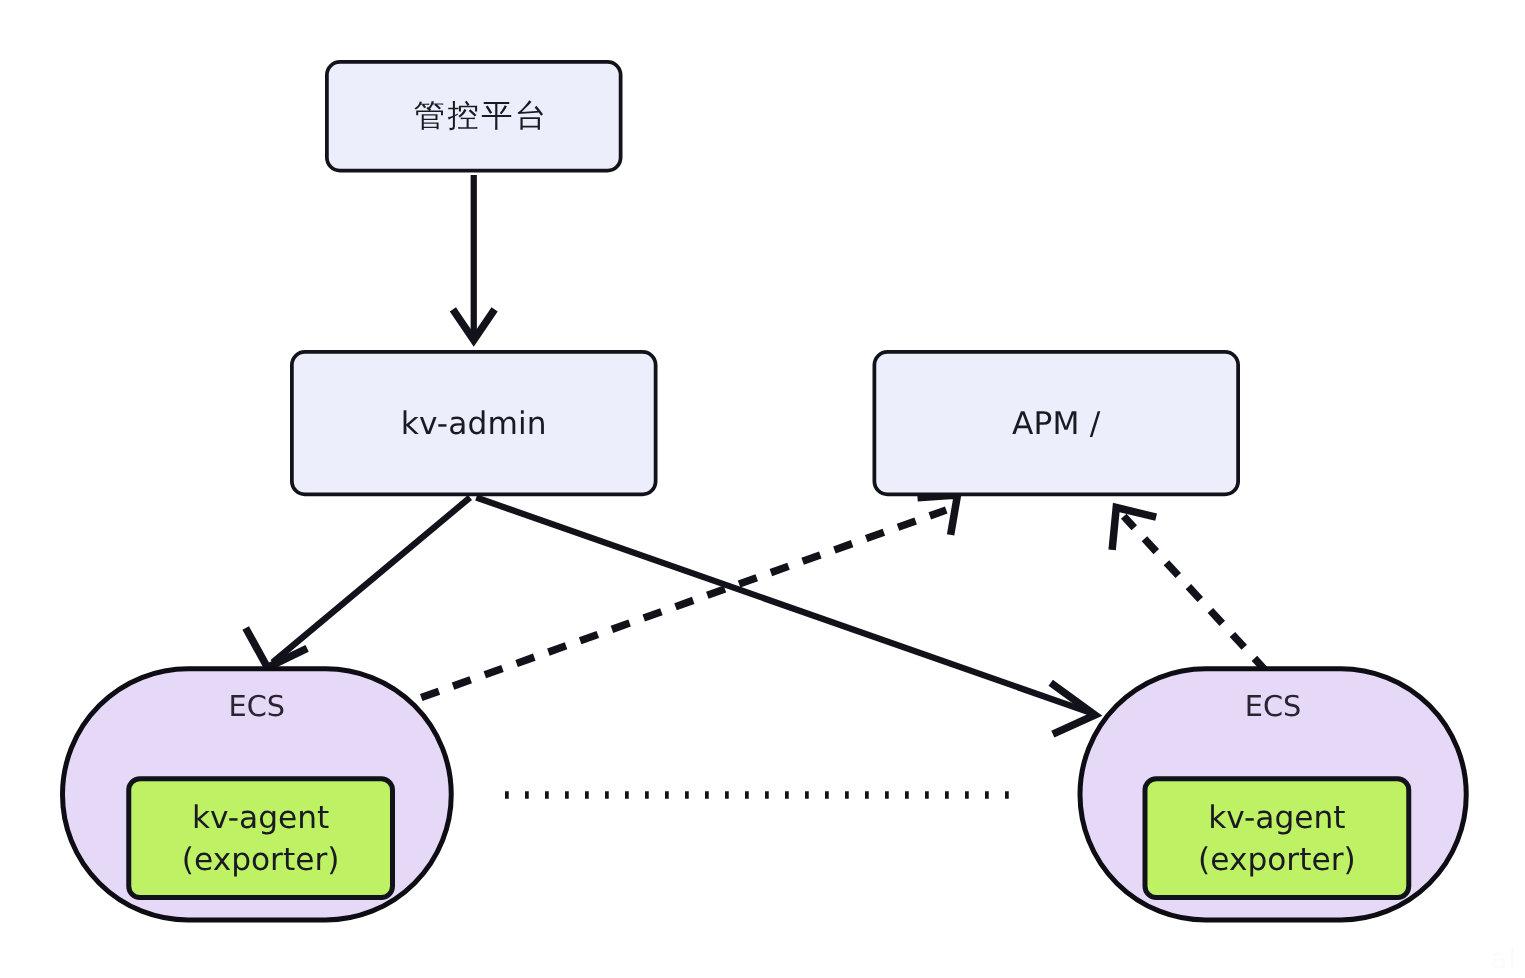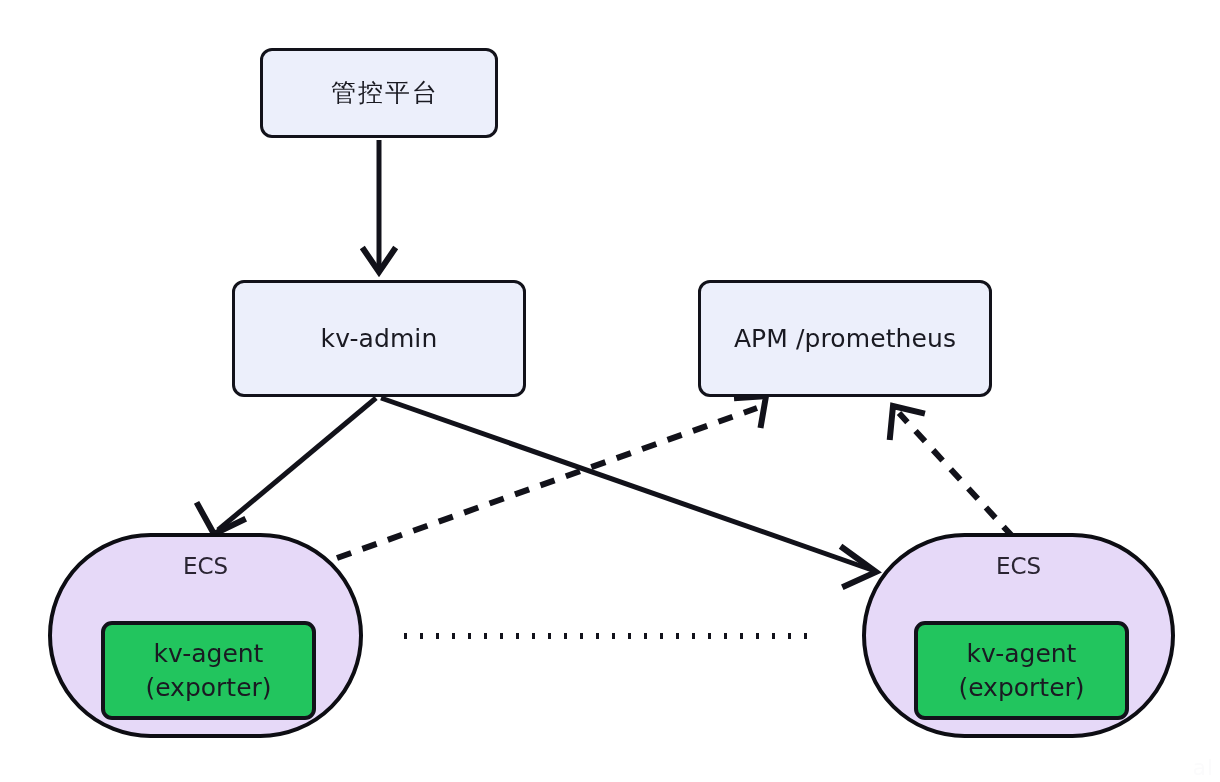--- a/index.html
+++ b/index.html
@@ -61,21 +61,21 @@
     top: 16px;
     text-align: center;
     font-size: 23px;
     color: #2a2432;
   }
   .agent-box {
     position: absolute;
     box-sizing: border-box;
     border: 4px solid #12121a;
     border-radius: 11px;
-    background: #22c55e;
+    background: #bef264;
     display: flex;
     flex-direction: column;
     align-items: center;
     justify-content: center;
     font-size: 25px;
     line-height: 1.35;
     color: #1a1a22;
   }
   .agent-line { display: block; }
   .wm {
@@ -128,21 +128,20 @@
   <div class="node rect-node cjk-node" style="left:260px; top:48px; width:238px; height:90px;">
     <span>管控平台</span>
   </div>
 
   <div class="node rect-node" style="left:232px; top:280px; width:294px; height:117px;align-items:center;">
     <span>kv-admin</span>
   </div>
 
   <div class="node rect-node" style="left:698px; top:280px; width:294px; height:117px; ">
     <span class="agent-line">APM /</span>
-    <span class="agent-line">prometheus</span>
   </div>
 
   <div class="node ecs-node" style="left:48px; top:533px; width:315px; height:205px;">
     <span class="ecs-label">ECS</span>
     <div class="agent-box" style="left:49px; top:84px; width:215px; height:99px;">
       <span class="agent-line">kv-agent</span>
       <span class="agent-line">(exporter)</span>
     </div>
   </div>
 

